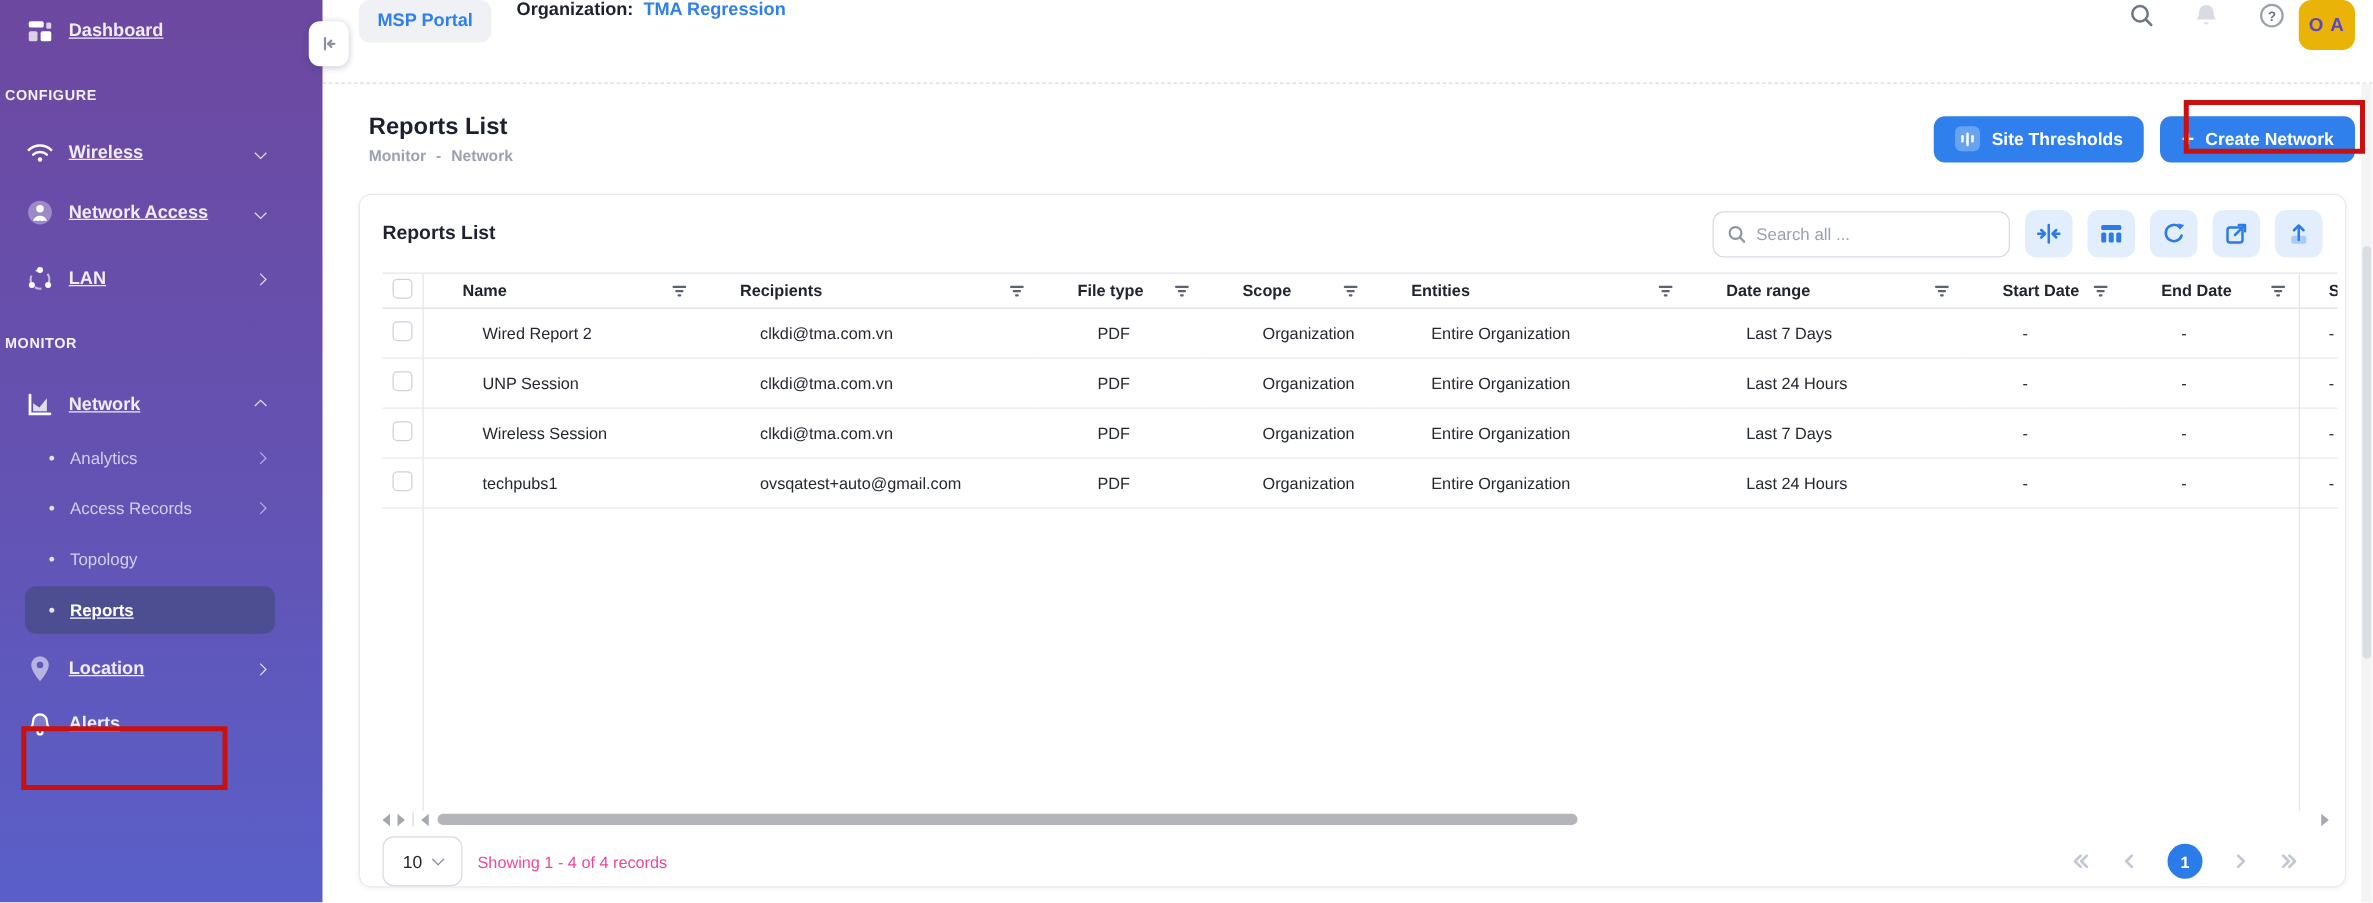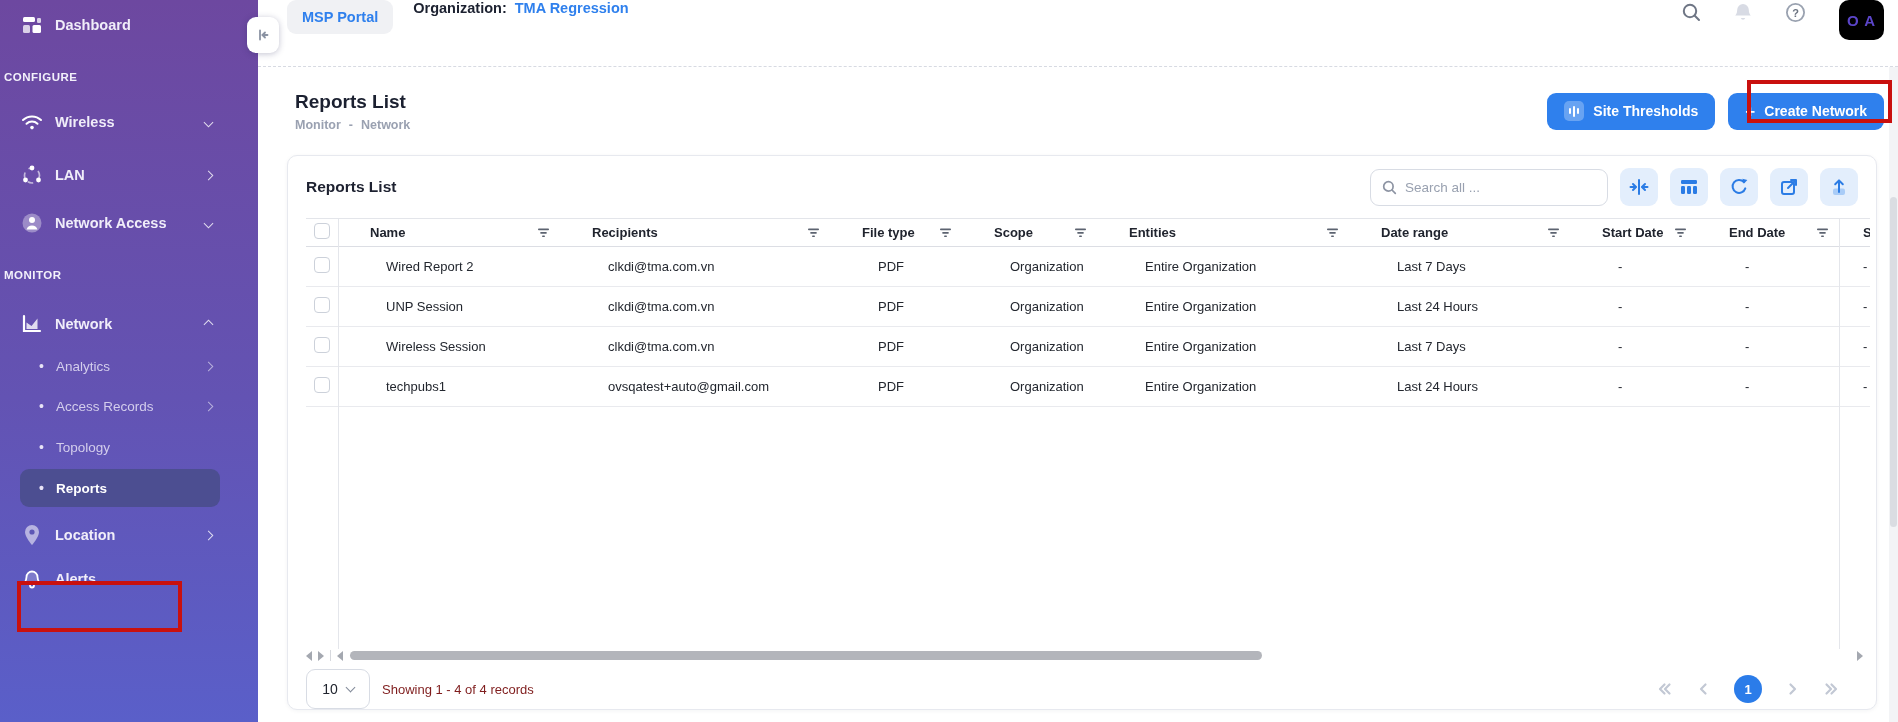--- a/index.html
+++ b/index.html
@@ -7,21 +7,21 @@
   body { position:relative; background:#fff; font-family:"Liberation Sans",sans-serif; overflow:hidden; color:#22262e; }
 
   
   .sidebar { position:absolute; left:0; top:0; width:258px; height:722px; z-index:5;
     background:linear-gradient(180deg,#6d48a0 0%, #6353b3 55%, #5a5fc9 100%); color:#fff; }
   .logo-row { height:67px; display:flex; align-items:center; padding-left:12px;
     border-bottom:1px dashed rgba(25,15,45,.55); }
   .brand-text { font-size:15px; font-weight:700; margin-left:10px; letter-spacing:.2px; }
   .nav-item { position:relative; display:flex; align-items:center; height:36px; margin:0 38px 0 20px;
     border-radius:9px; font-size:14.5px; font-weight:600; color:#f0edf9; cursor:pointer; }
-  .nav-item .nlabel { margin-left:11px; }
+  .nav-item .nlabel { margin-left:11px;text-decoration:underline; }
   .nav-item.active { background:#4c4e91; height:38px; }
   .nav-sub { position:relative; display:flex; align-items:center; height:32px; margin:0 38px 0 20px;
     padding-left:19px; border-radius:9px; font-size:13.5px; font-weight:500; color:#d3cdec; cursor:pointer; }
   .nav-sub .bullet { width:8px; font-size:14px; color:#e8e4f6; }
   .nav-sub .nlabel { margin-left:9px; }
   .nav-sub.active-sub { color:#ffffff; font-weight:700; }
   .nav-section { margin-left:4px; font-size:11.5px; font-weight:700; letter-spacing:.5px; color:#f3f1fb; height:16px; }
   .nicon { width:24px; display:flex; justify-content:center; }
   .chev { position:absolute; right:8px; width:7px; height:7px;
     border-right:1.8px solid rgba(255,255,255,.8); border-bottom:1.8px solid rgba(255,255,255,.8); }
@@ -39,21 +39,21 @@
   .collapse-btn { position:absolute; left:247px; top:17px; width:32px; height:36px; background:#fff;
     border-radius:9px; box-shadow:0 1px 6px rgba(40,40,90,.28); z-index:8; display:flex; align-items:center;
     justify-content:center; cursor:pointer; }
   .msp-badge { background:#f0f1f4; color:#2f80ed; font-weight:700; font-size:14.5px; padding:9px 15px;
     border-radius:9px; cursor:pointer; }
   .org-label { margin-left:20px; font-weight:700; font-size:14.5px; color:#1c2130; }
   .org-value { margin-left:8px; font-weight:700; font-size:14.5px; color:#2f80ed; cursor:pointer; }
   .top-spacer { flex:1; }
   .top-icon { width:24px; height:24px; display:flex; align-items:center; justify-content:center; cursor:pointer; }
   .ic-gap { margin-left:28px; }
-  .avatar { margin-left:32px; width:45px; height:40px; border-radius:10px; background:#000000; color:#5b45c9;
+  .avatar { margin-left:10px; width:45px; height:40px; border-radius:10px; background:#eab308; color:#5b45c9;
     font-weight:700; font-size:15px; display:flex; align-items:center; justify-content:center; letter-spacing:1px; cursor:pointer; }
 
   
   .page-head { position:absolute; left:258px; top:68px; width:1640px; height:86px; display:flex;
     align-items:center; justify-content:space-between; padding:0 14px 0 37px; background:#fff; }
   .page-title { font-size:19px; font-weight:700; color:#1b2030; }
   .breadcrumb { margin-top:5px; font-size:12.5px; font-weight:600; color:#9aa1b1; display:flex; gap:8px; }
   .actions { display:flex; gap:13px; }
   .btn { height:37px; border:none; border-radius:9px; background:#2f80ed; color:#fff; font-weight:700;
     font-size:14px; display:flex; align-items:center; gap:9px; padding:0 17px; cursor:pointer;
@@ -103,21 +103,21 @@
   .hthumb { position:absolute; left:44px; top:1px; width:912px; height:9px; background:#b3b5bb;
     border-radius:5px; cursor:grab; }
   .hs-right { position:absolute; right:6px; top:0; height:11px; display:flex; align-items:center; }
 
   
   .card-foot { display:flex; align-items:center; padding:8px 20px 0 18px; }
   .page-size { width:64px; height:40px; border:1px solid #d8dce4; border-radius:9px; display:flex;
     align-items:center; justify-content:center; gap:9px; font-size:14px; color:#20242e; cursor:pointer; background:#fff; }
   .ps-chev { width:7px; height:7px; border-right:1.8px solid #828a99; border-bottom:1.8px solid #828a99;
     transform:rotate(45deg); margin-top:-3px; }
-  .showing { margin-left:12px; font-size:13px; color:#7f1d1d; }
+  .showing { margin-left:12px; font-size:13px; color:#ec4899; }
   .foot-spacer { flex:1; }
   .pager { display:flex; align-items:center; gap:24px; margin-right:16px; }
   .pg { color:#c2c8d4; display:flex; cursor:pointer; }
   .pg-current { width:28px; height:28px; border-radius:50%; background:#2b7ce9; color:#fff; font-weight:700;
     font-size:13px; display:flex; align-items:center; justify-content:center; cursor:pointer; }
 
   
   .win-track { position:absolute; right:0; top:67px; width:9px; height:655px; background:#f3f4f6; }
   .win-thumb { position:absolute; right:1px; top:130px; width:7px; height:330px; background:#dadde2; border-radius:4px; }
   .annotation { position:absolute; border:4px solid #c9100e; z-index:50; pointer-events:none; }
@@ -150,43 +150,43 @@
         <svg width="22" height="18" viewBox="0 0 22 18" fill="none" stroke="#ffffff" stroke-width="2" stroke-linecap="round">
           <path d="M2,7 a13,13 0 0 1 18,0"></path>
             <path d="M5.5,10.7 a8,8 0 0 1 11,0"></path>
           <circle cx="11" cy="14.6" r="1.8" fill="#ffffff" stroke="none"></circle>
         </svg>
       </span>
       <span class="nlabel">Wireless</span>
       <span class="chev d"></span>
     </div>
 
+    <div class="nav-item mt12">
+      <span class="nicon">
+        <svg width="22" height="22" viewBox="0 0 22 22">
+          <circle cx="11" cy="11" r="9.5" fill="rgba(255,255,255,.35)"></circle>
+          <circle cx="11" cy="8" r="3" fill="#ffffff"></circle>
+          <path d="M5.5,17.5 a5.8,5.8 0 0 1 11,0 Z" fill="#ffffff"></path>
+        </svg>
+      </span>
+      <span class="nlabel">Network Access</span>
+      <span class="chev d"></span>
+    </div>
+
     <div class="nav-item mt17">
       <span class="nicon">
         <svg width="20" height="20" viewBox="0 0 20 20">
           <circle cx="10" cy="10.5" r="7.5" fill="none" stroke="rgba(255,255,255,.6)" stroke-width="1.7" stroke-dasharray="5.5 5"></circle>
           <circle cx="10" cy="3" r="2.4" fill="#ffffff"></circle>
             <circle cx="3.5" cy="15" r="2.4" fill="#ffffff"></circle>
           <circle cx="16.5" cy="15" r="2.4" fill="#ffffff"></circle>
         </svg>
       </span>
       <span class="nlabel">LAN</span>
       <span class="chev r"></span>
-    </div>
-
-    <div class="nav-item mt12">
-      <span class="nicon">
-        <svg width="22" height="22" viewBox="0 0 22 22">
-          <circle cx="11" cy="11" r="9.5" fill="rgba(255,255,255,.35)"></circle>
-          <circle cx="11" cy="8" r="3" fill="#ffffff"></circle>
-          <path d="M5.5,17.5 a5.8,5.8 0 0 1 11,0 Z" fill="#ffffff"></path>
-        </svg>
-      </span>
-      <span class="nlabel">Network Access</span>
-      <span class="chev d"></span>
     </div>
 
     <div class="nav-section mt28">MONITOR</div>
 
     <div class="nav-item mt21">
       <span class="nicon">
         <svg width="22" height="20" viewBox="0 0 22 20">
           <path d="M3,2 V17 H19" fill="none" stroke="#ffffff" stroke-width="2.2" stroke-linecap="round"></path>
           <path d="M5.5,15 V8.5 L10.5,12 L16.5,4.5 V15 Z" fill="rgba(255,255,255,.8)"></path>
         </svg>

